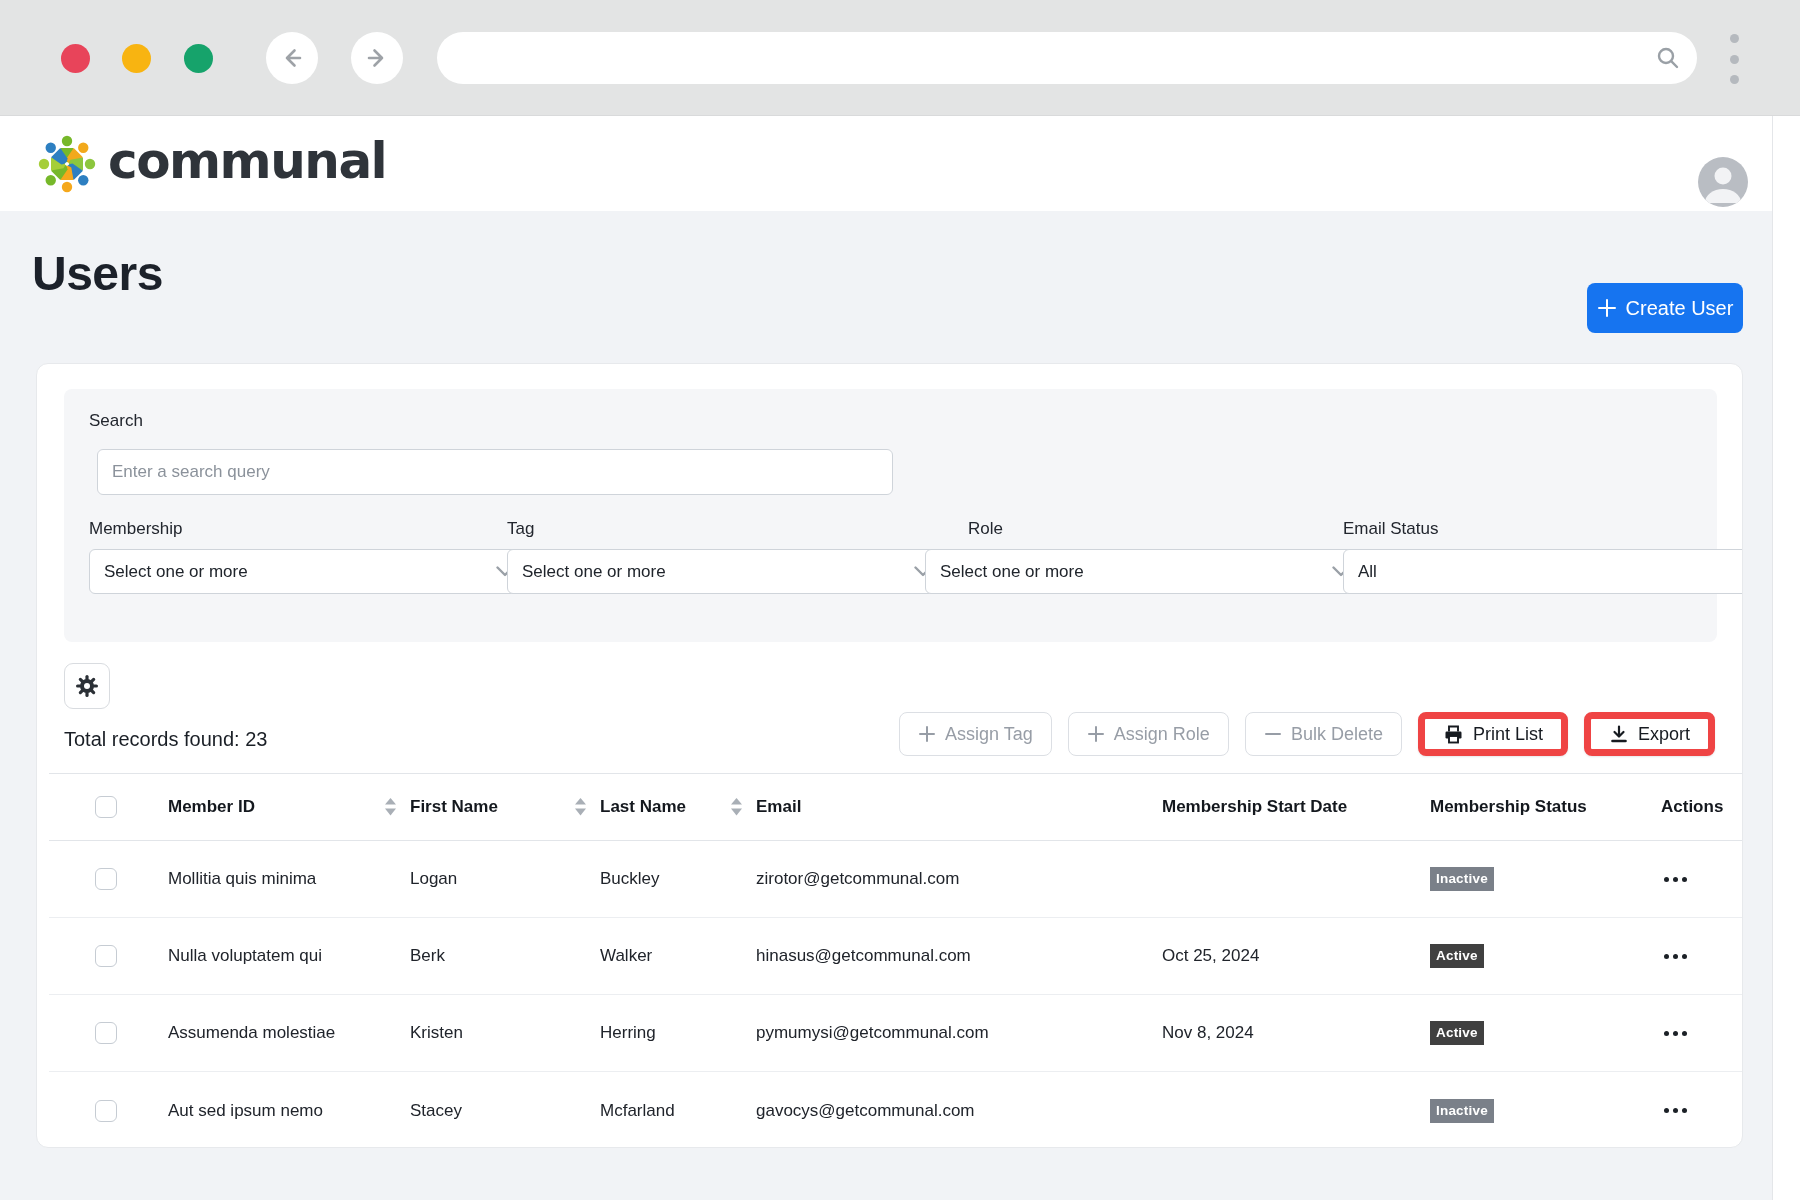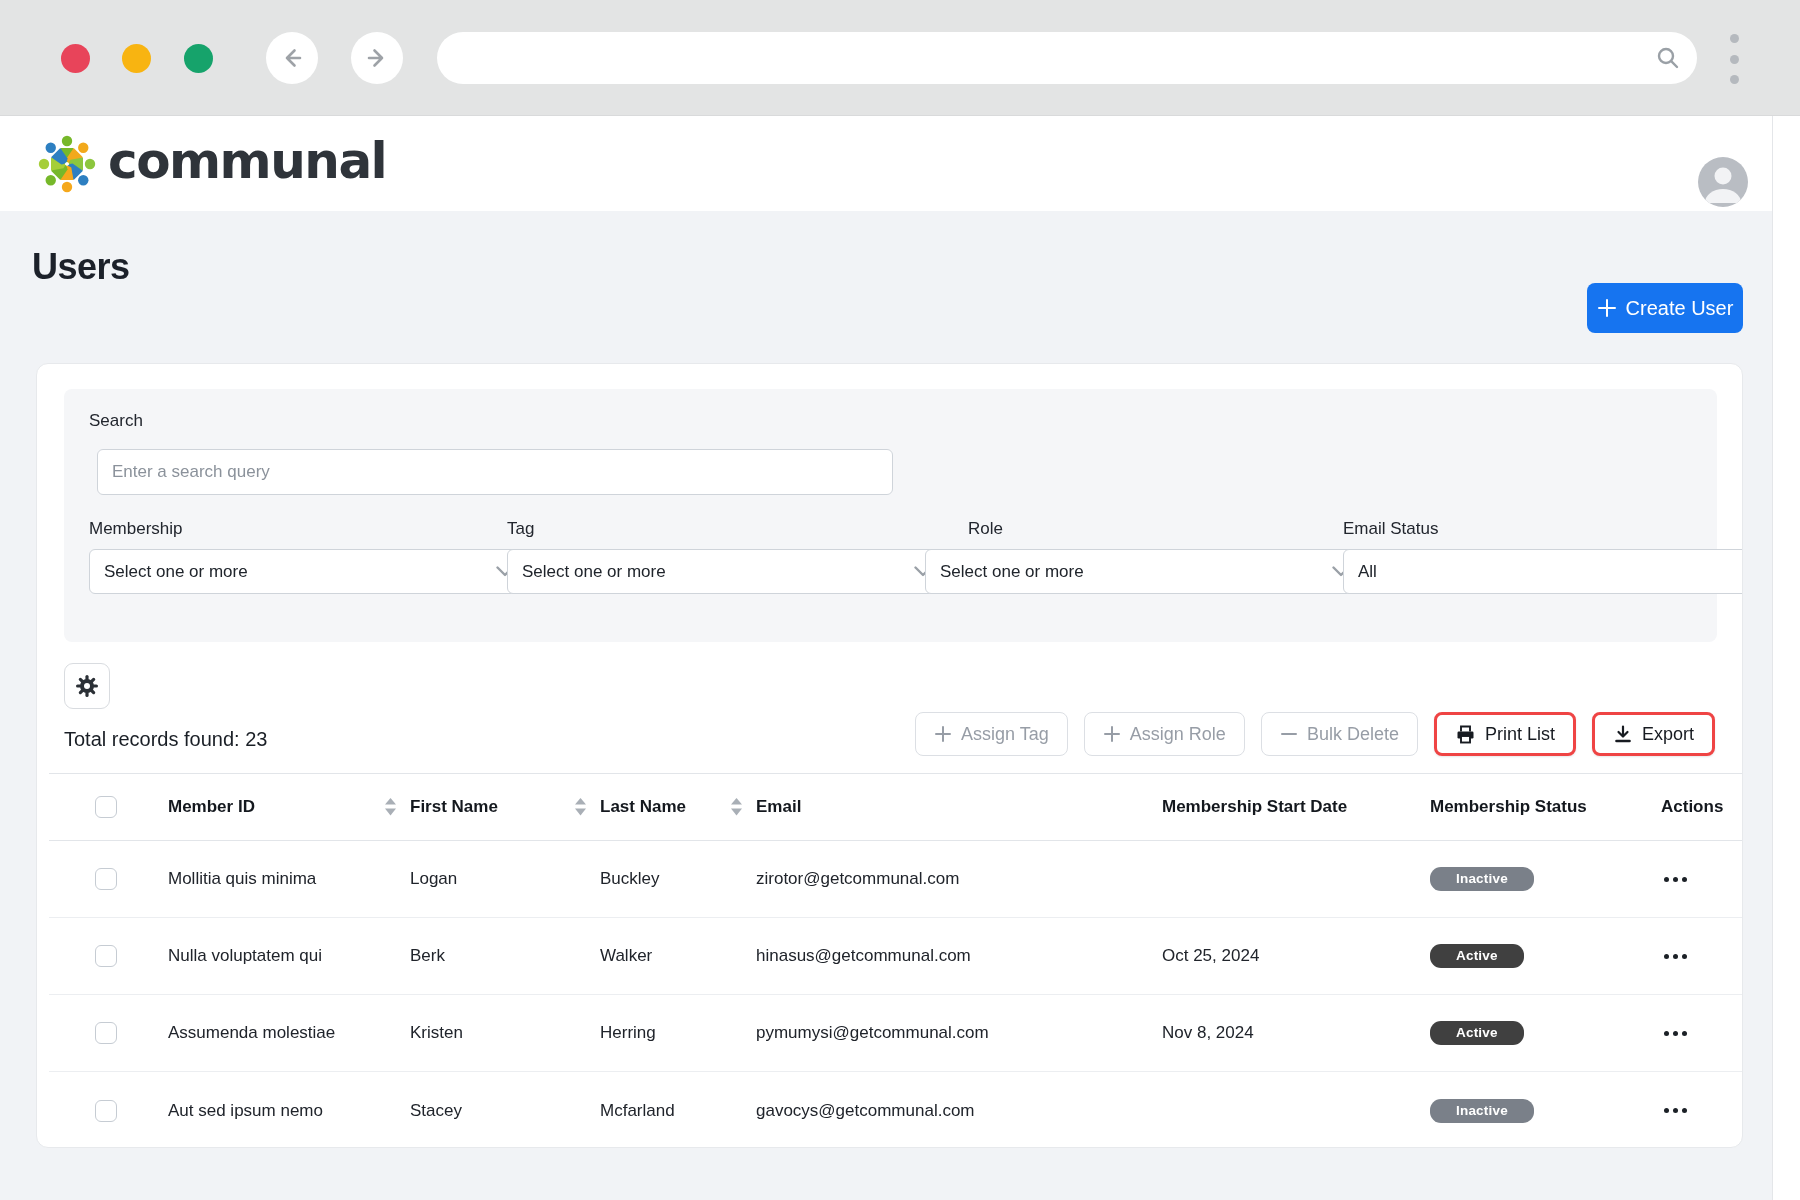--- a/index.html
+++ b/index.html
@@ -23,49 +23,49 @@
   .kebab { position:absolute; left:1725px; top:30px; width:18px; height:58px; display:flex; flex-direction:column; align-items:center; justify-content:space-between; padding:4px 0; }
   .kebab i { width:9px; height:9px; border-radius:50%; background:#b5b9be; }
   
   .appheader { position:absolute; left:0; top:116px; width:1800px; height:95px; background:#ffffff; z-index:2; }
   .logo { position:absolute; left:36px; top:0; height:95px; display:flex; align-items:center; gap:10px; }
   .brand { font-family:"DejaVu Sans","Liberation Sans",sans-serif; font-weight:800; font-size:50px; letter-spacing:-1.5px; color:#2f343a; line-height:1; padding-bottom:6px; }
   .avatar { position:absolute; left:1698px; top:41px; width:50px; height:50px; border-radius:50%; background:#b9bdc3; overflow:hidden; }
   
   .scrollstrip { position:absolute; left:1772px; top:116px; width:28px; height:1084px; background:#ffffff; border-left:1px solid #e4e6e9; z-index:4; }
   
-  .pagetitle { position:absolute; left:32px; top:246px; font-size:36px; font-weight:700; color:#1c212a; letter-spacing:-0.5px; }
+  .pagetitle { position:absolute; left:32px; top:246px; font-size:48px; font-weight:700; color:#1c212a; letter-spacing:-0.5px; }
   .createbtn { position:absolute; left:1587px; top:283px; width:156px; height:50px; background:#1674f0; color:#fff; border:none; border-radius:8px; display:flex; align-items:center; justify-content:center; gap:9px; font-size:20px; font-family:inherit; }
   .card { position:absolute; left:36px; top:363px; width:1707px; height:785px; background:#fff; border:1px solid #e7e9ec; border-radius:12px; overflow:hidden; }
   
   .filterpanel { position:absolute; left:27px; top:25px; width:1653px; height:253px; background:#f5f6f8; border-radius:8px; }
   .flabel { position:absolute; font-size:17px; color:#22262e; }
   .finput { position:absolute; height:46px; background:#fff; border:1px solid #cfd4da; border-radius:6px; display:flex; align-items:center; padding:0 14px; font-size:17px; }
   .finput .ph { color:#8b929b; }
   .fselect { position:absolute; top:160px; width:440px; height:45px; background:#fff; border:1px solid #cfd4da; border-radius:6px; display:flex; align-items:center; padding:0 14px; font-size:17px; color:#20252c; }
   .fselect svg { margin-left:auto; }
   
   .gearbtn { position:absolute; left:27px; top:299px; width:46px; height:46px; background:#fff; border:1px solid #d9dce0; border-radius:9px; display:flex; align-items:center; justify-content:center; }
   .total { position:absolute; left:27px; top:364px; font-size:20px; color:#1a1f26; }
   .btnrow { position:absolute; right:27px; top:348px; height:44px; display:flex; gap:16px; }
   .abtn { height:44px; padding:0 18px; border-radius:8px; background:#fff; display:flex; align-items:center; gap:9px; font-size:18px; font-family:inherit; }
   .abtn.dis { color:#979da6; border:1px solid #dcdfe4; }
-  .abtn.en  { color:#171b21; border:3px solid #ef4444; box-shadow:0 1px 2px rgba(16,24,40,.10); }
+  .abtn.en  { color:#171b21; border:7px solid #ef4444; box-shadow:0 1px 2px rgba(16,24,40,.10); }
   
   .table { position:absolute; left:12px; top:409px; width:1707px; }
   .trow { display:grid; grid-template-columns:119px 242px 190px 156px 406px 268px 194px 132px; align-items:center; }
   .thead { height:68px; border-top:1px solid #e2e5e9; border-bottom:1px solid #e2e5e9; font-weight:700; font-size:17px; color:#14181e; }
   .tr { height:77px; border-bottom:1px solid #eceef1; font-size:17px; color:#20242b; }
   .tr:last-child { border-bottom:none; }
   .cell { display:flex; align-items:center; }
   .cb { width:22px; height:22px; border:1.5px solid #c6ccd3; border-radius:6px; background:#fff; margin-left:46px; }
   .hcell { display:flex; align-items:center; }
   .hcell .sort { margin-left:auto; margin-right:14px; }
   .h-actions { padding-left:37px; }
-  .badge { display:inline-block; padding:4px 26px 5px; border-radius:11px; color:#fff; font-size:13.5px; font-weight:700; letter-spacing:.2px; }
+  .badge { display:inline-block; padding:4px 6px 5px; border-radius:0; color:#fff; font-size:13.5px; font-weight:700; letter-spacing:.2px; }
   .b-active { background:#404040; }
   .b-inactive { background:#7a8089; }
   .dots { margin-left:38px; display:flex; gap:4px; padding:6px 2px; }
   .dots b { width:5px; height:5px; border-radius:50%; background:#1c2127; }
 </style>
 </head>
 <body>
 
 <div class="chrome">
   <span class="light red"></span>

